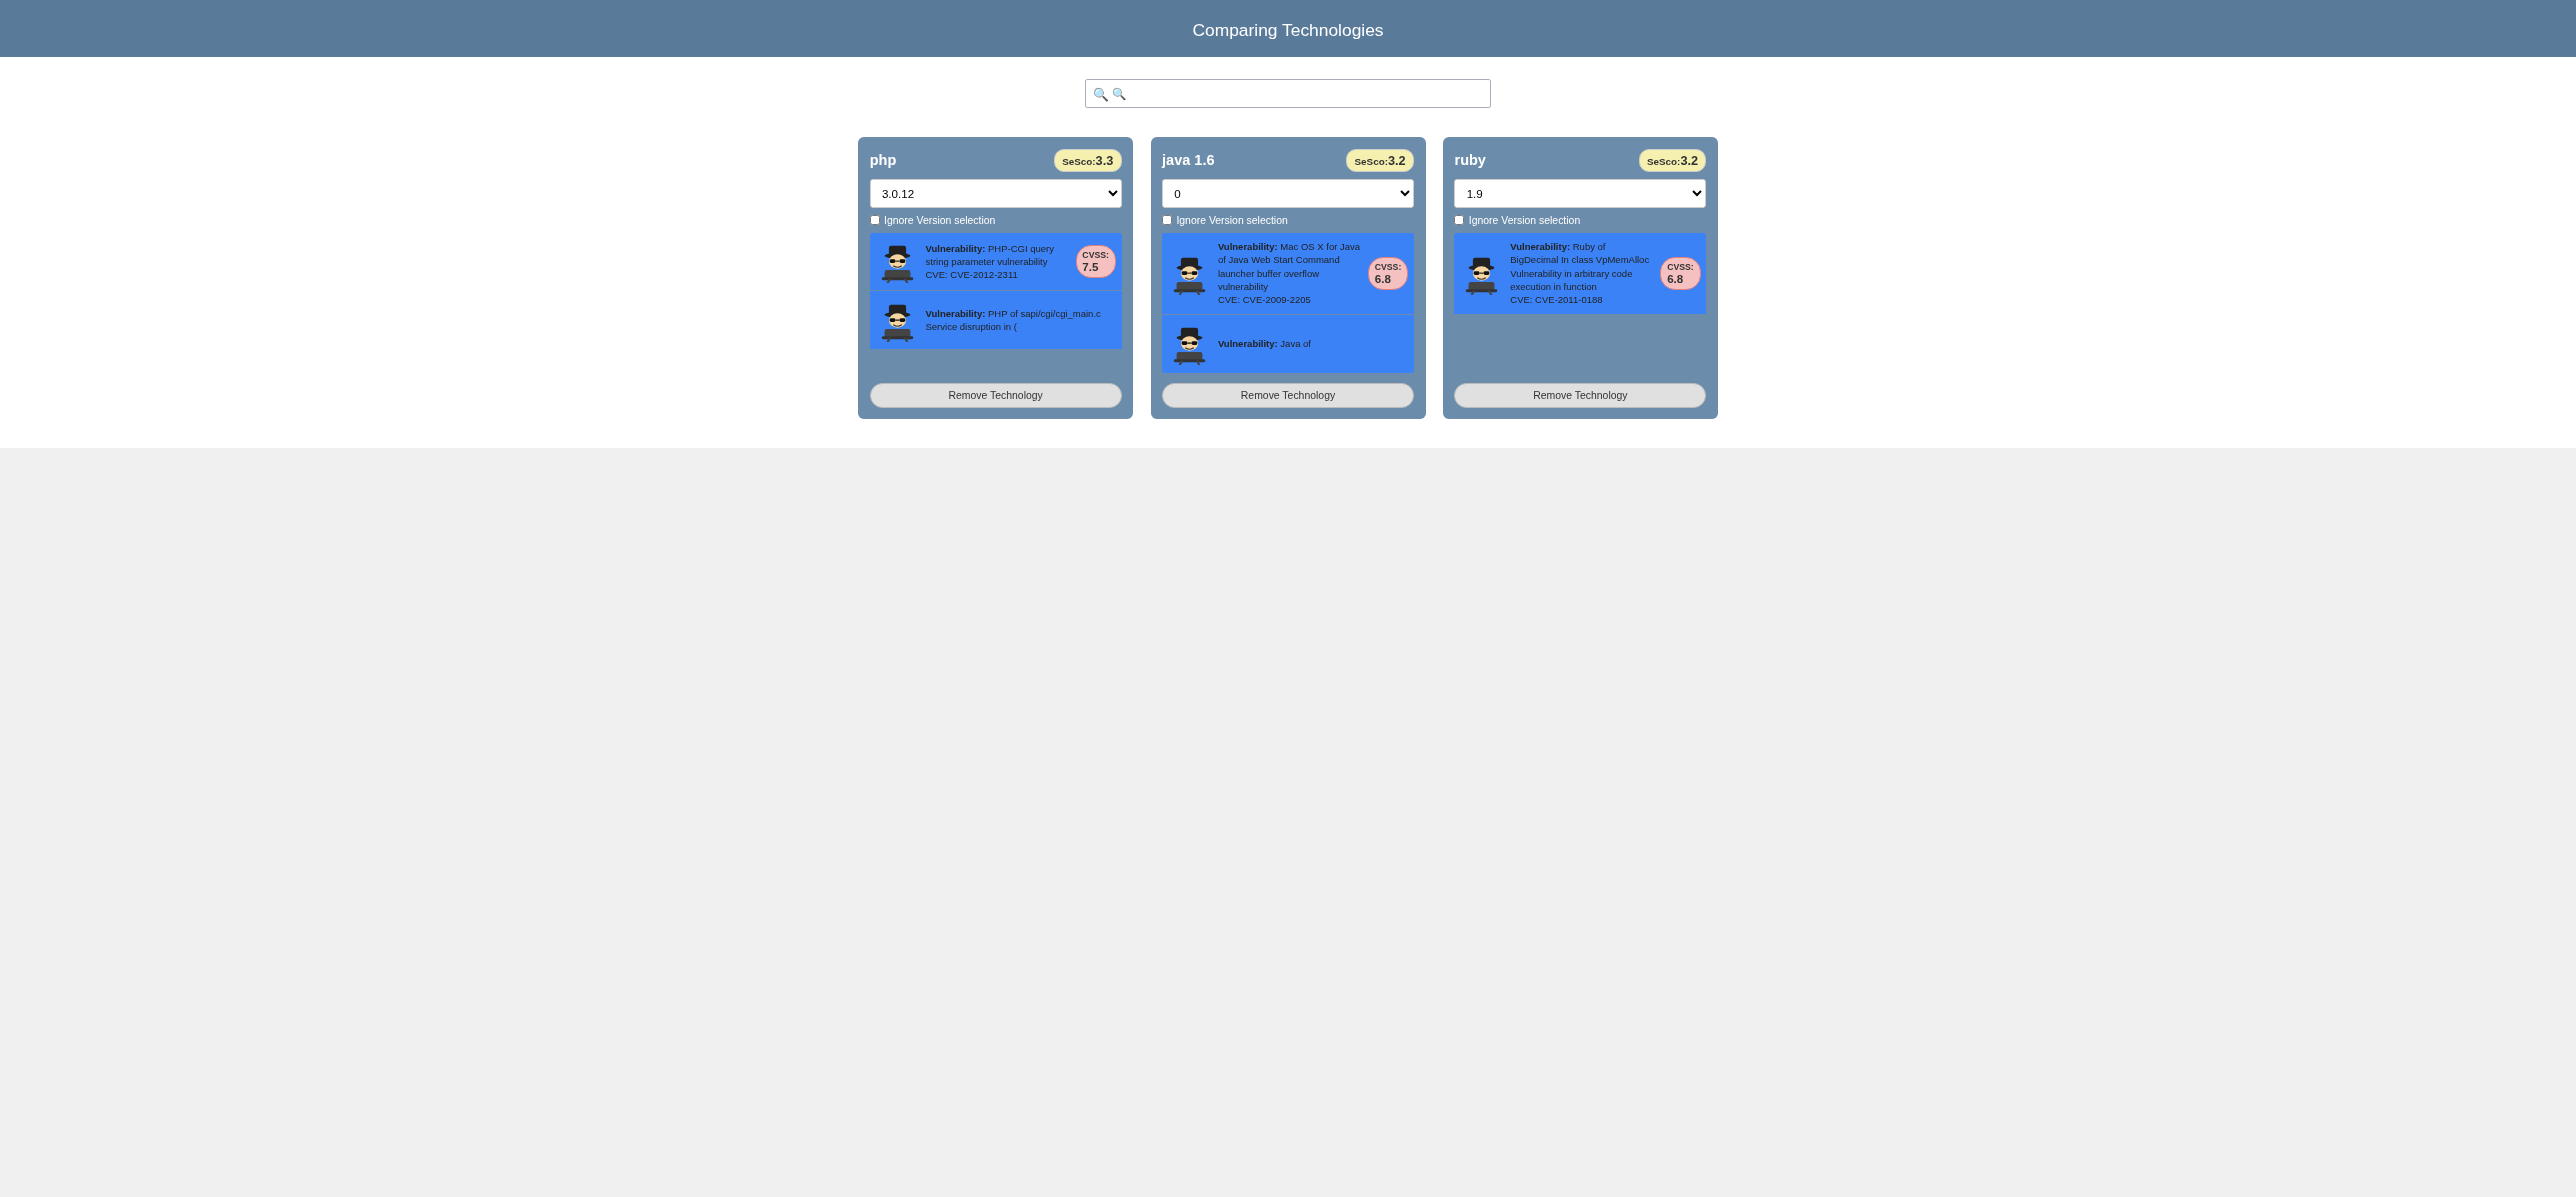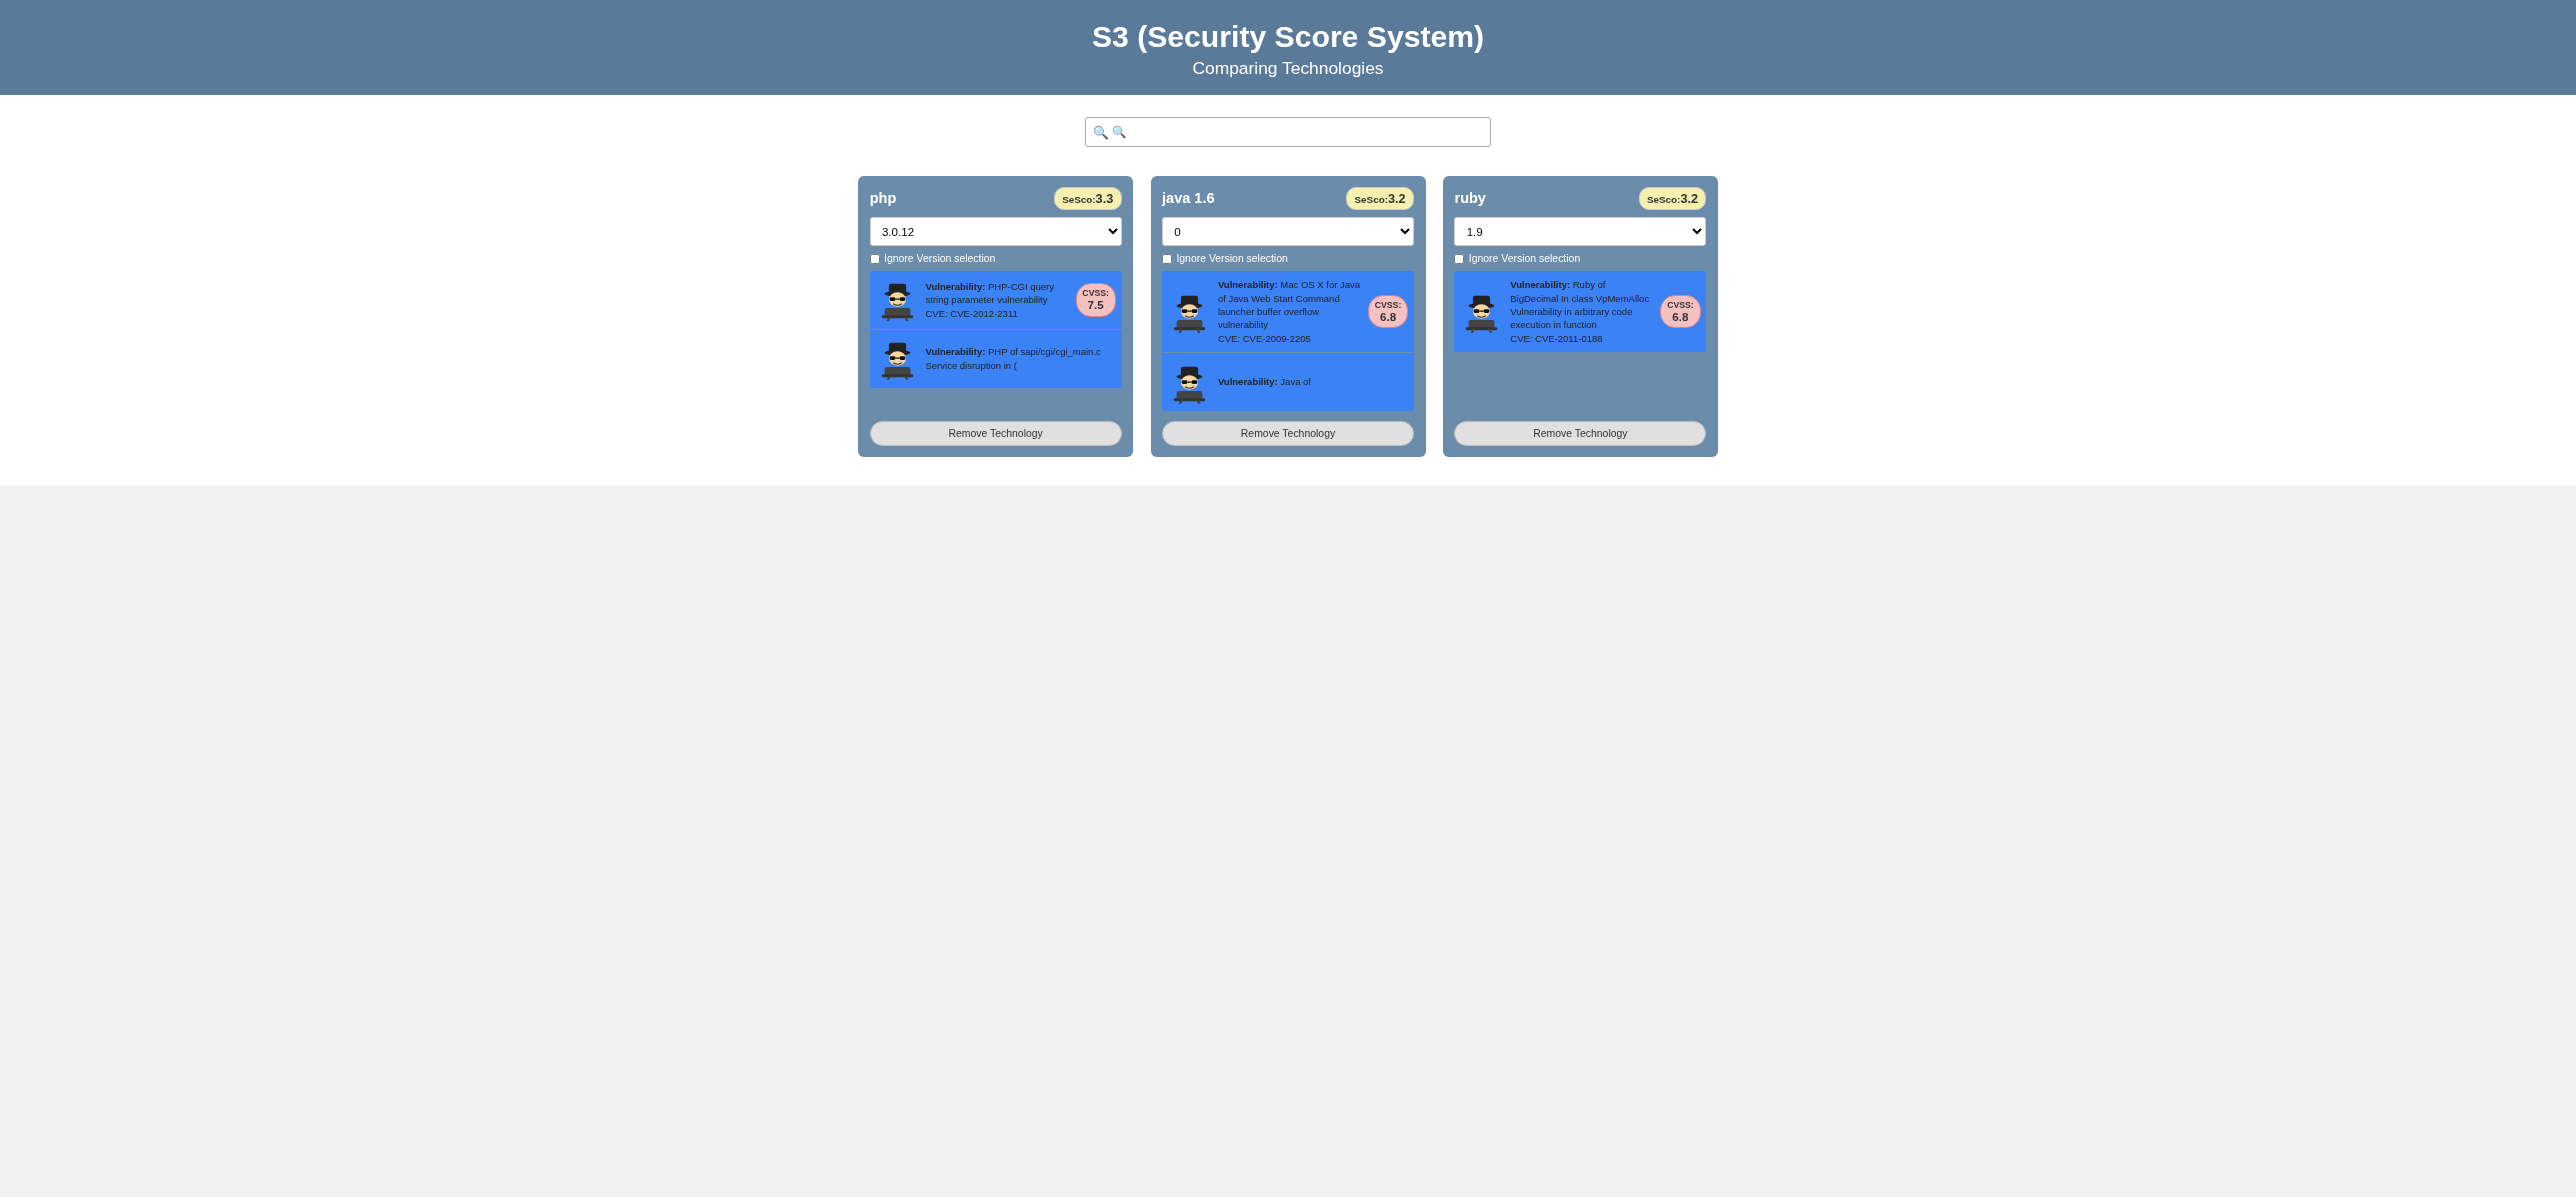--- a/index.html
+++ b/index.html
@@ -179,21 +179,21 @@
     }
     .vuln-text .cve-label {
       font-weight: normal;
     }
 
     .cvss-badge {
       background: #f5c0c0;
       border: 0.7px solid #e08080;
       border-radius: 15px;
       padding: 4.3px 5.8px;
-      text-align: center;
+      text-align: left;
       font-weight: bold;
       font-size: 0.85rem;
       color: #333;
       min-width: 38px;
       flex-shrink: 0;
     }
     .cvss-badge .cvss-label {
       font-size: 0.75rem;
       display: block;
     }
@@ -224,21 +224,20 @@
     }
     .vuln-list::-webkit-scrollbar-thumb {
       background: #aabbd0;
       border-radius: 2.2px;
     }
   </style>
 </head>
 <body>
 
 <header class="header">
-  <h1>S3 (Security Score System)</h1>
   <h2>Comparing Technologies</h2>
 </header>
 
 <div class="search-container">
   <div class="search-wrapper">
     <span class="search-icon-inside">🔍</span>
     <input class="search-input" type="text" placeholder="🔍" style="">
   </div>
 </div>
 

